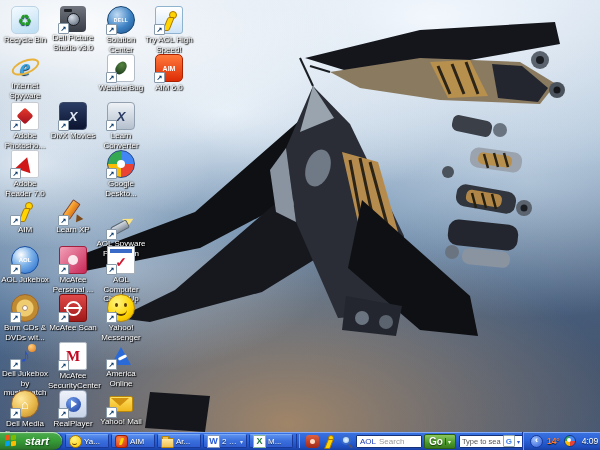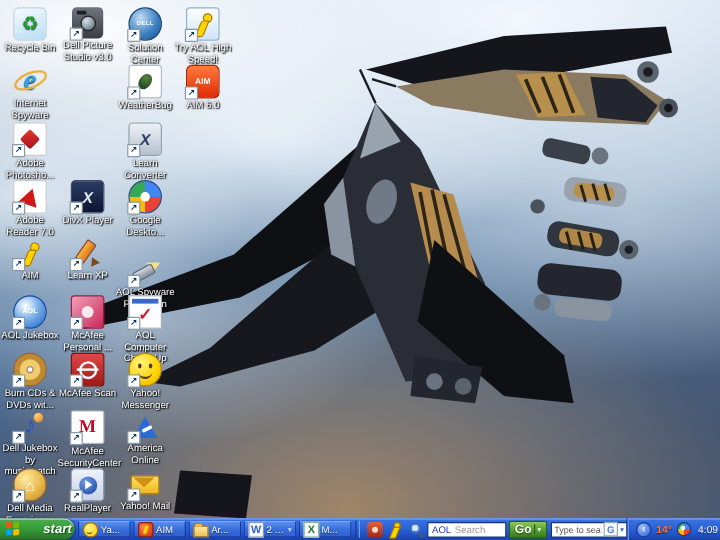--- a/index.html
+++ b/index.html
@@ -111,21 +111,21 @@
   .i-real{border-radius:4px;background:linear-gradient(#eef2fa,#c8d4e8);border:1px solid #96a2b8}
   .i-real::after{content:"";width:15px;height:15px;border-radius:50%;background:radial-gradient(circle at 35% 30%,#6f9ae8,#1a3f9e)}
   .i-real::before{content:"";position:absolute;z-index:1;border-left:6px solid #fff;border-top:4px solid transparent;border-bottom:4px solid transparent;left:11px;top:9px}
 
   .i-ymail::after{content:"";position:absolute;left:1px;top:6px;width:22px;height:14px;background:linear-gradient(#ffe060,#f0b820);border:1px solid #b8860b;border-radius:2px}
   .i-ymail::before{content:"";position:absolute;left:3px;top:8px;border-left:9px solid transparent;border-right:9px solid transparent;border-top:8px solid #d09010;z-index:1}
 
   
   .taskbar{position:absolute;left:0;top:432px;width:600px;height:18px;display:flex;align-items:center;
     background:linear-gradient(180deg,#5890f0 0%,#3a71e0 6%,#2a63d8 45%,#1f4fc0 80%,#1941a5 100%);box-shadow:inset 0 1px 0 #7fa8f6}
-  .start-btn{height:18px;width:62px;flex:0 0 auto;display:flex;align-items:center;gap:18px;padding:0 8px 0 5px;box-sizing:border-box;
+  .start-btn{height:18px;width:62px;flex:0 0 auto;display:flex;align-items:center;gap:7px;padding:0 8px 0 5px;box-sizing:border-box;
     background:linear-gradient(180deg,#8cc88c 0%,#4aa84a 10%,#379e37 45%,#2d7a2d 90%,#246224 100%);
     border-radius:0 9px 9px 0;box-shadow:inset 0 1px 0 #b8e0b8,1px 0 2px rgba(0,0,0,.45);cursor:pointer}
   .start-label{color:#fff;font-weight:bold;font-style:italic;font-size:11px;text-shadow:1px 1px 1px #14501a}
   .winflag{position:relative;width:13px;height:12px;flex:0 0 auto}
   .winflag i{position:absolute;width:5px;height:5px;border-radius:1px;transform:skewY(-8deg)}
   .wf-r{left:0;top:0;background:#f65314}.wf-g{left:6px;top:0;background:#7cbb00}
   .wf-b{left:0;top:6px;background:#00a1f1}.wf-y{left:6px;top:6px;background:#ffbb00}
 
   .task-buttons{display:flex;gap:2px;margin-left:3px;flex:0 0 auto}
   .tbtn{width:44px;height:14px;box-sizing:border-box;display:flex;align-items:center;gap:2px;padding:0 3px;
@@ -275,38 +275,38 @@
       </div>
       <div class="ilabel">AIM 6.0</div>
     </div>
 
   <div class="dicon" style="left:0px;top:102px">
       <div class="ig i-psalbum">
         <span class="sarr"></span>
       </div>
       <div class="ilabel">Adobe Photosho...</div>
     </div>
+  <div class="dicon" style="left:48px;top:102px">
+      <div class="ig i-divxd">
+        <span class="sarr"></span>
+      </div>
+      <div class="ilabel">DivX Movies</div>
+    </div>
   <div class="dicon" style="left:96px;top:102px">
       <div class="ig i-divxl">
         <span class="sarr"></span>
       </div>
       <div class="ilabel">Learn Converter</div>
     </div>
 
   <div class="dicon" style="left:0px;top:150px">
       <div class="ig i-reader">
         <span class="sarr"></span>
       </div>
       <div class="ilabel">Adobe Reader 7.0</div>
-    </div>
-  <div class="dicon" style="left:48px;top:150px">
-      <div class="ig i-divxd">
-        <span class="sarr"></span>
-      </div>
-      <div class="ilabel">DivX Player</div>
     </div>
   <div class="dicon" style="left:96px;top:150px">
       <div class="ig i-gdesk">
         <span class="sarr"></span>
       </div>
       <div class="ilabel">Google Deskto...</div>
     </div>
 
   <div class="dicon" style="left:0px;top:198px">
       <div class="ig">

